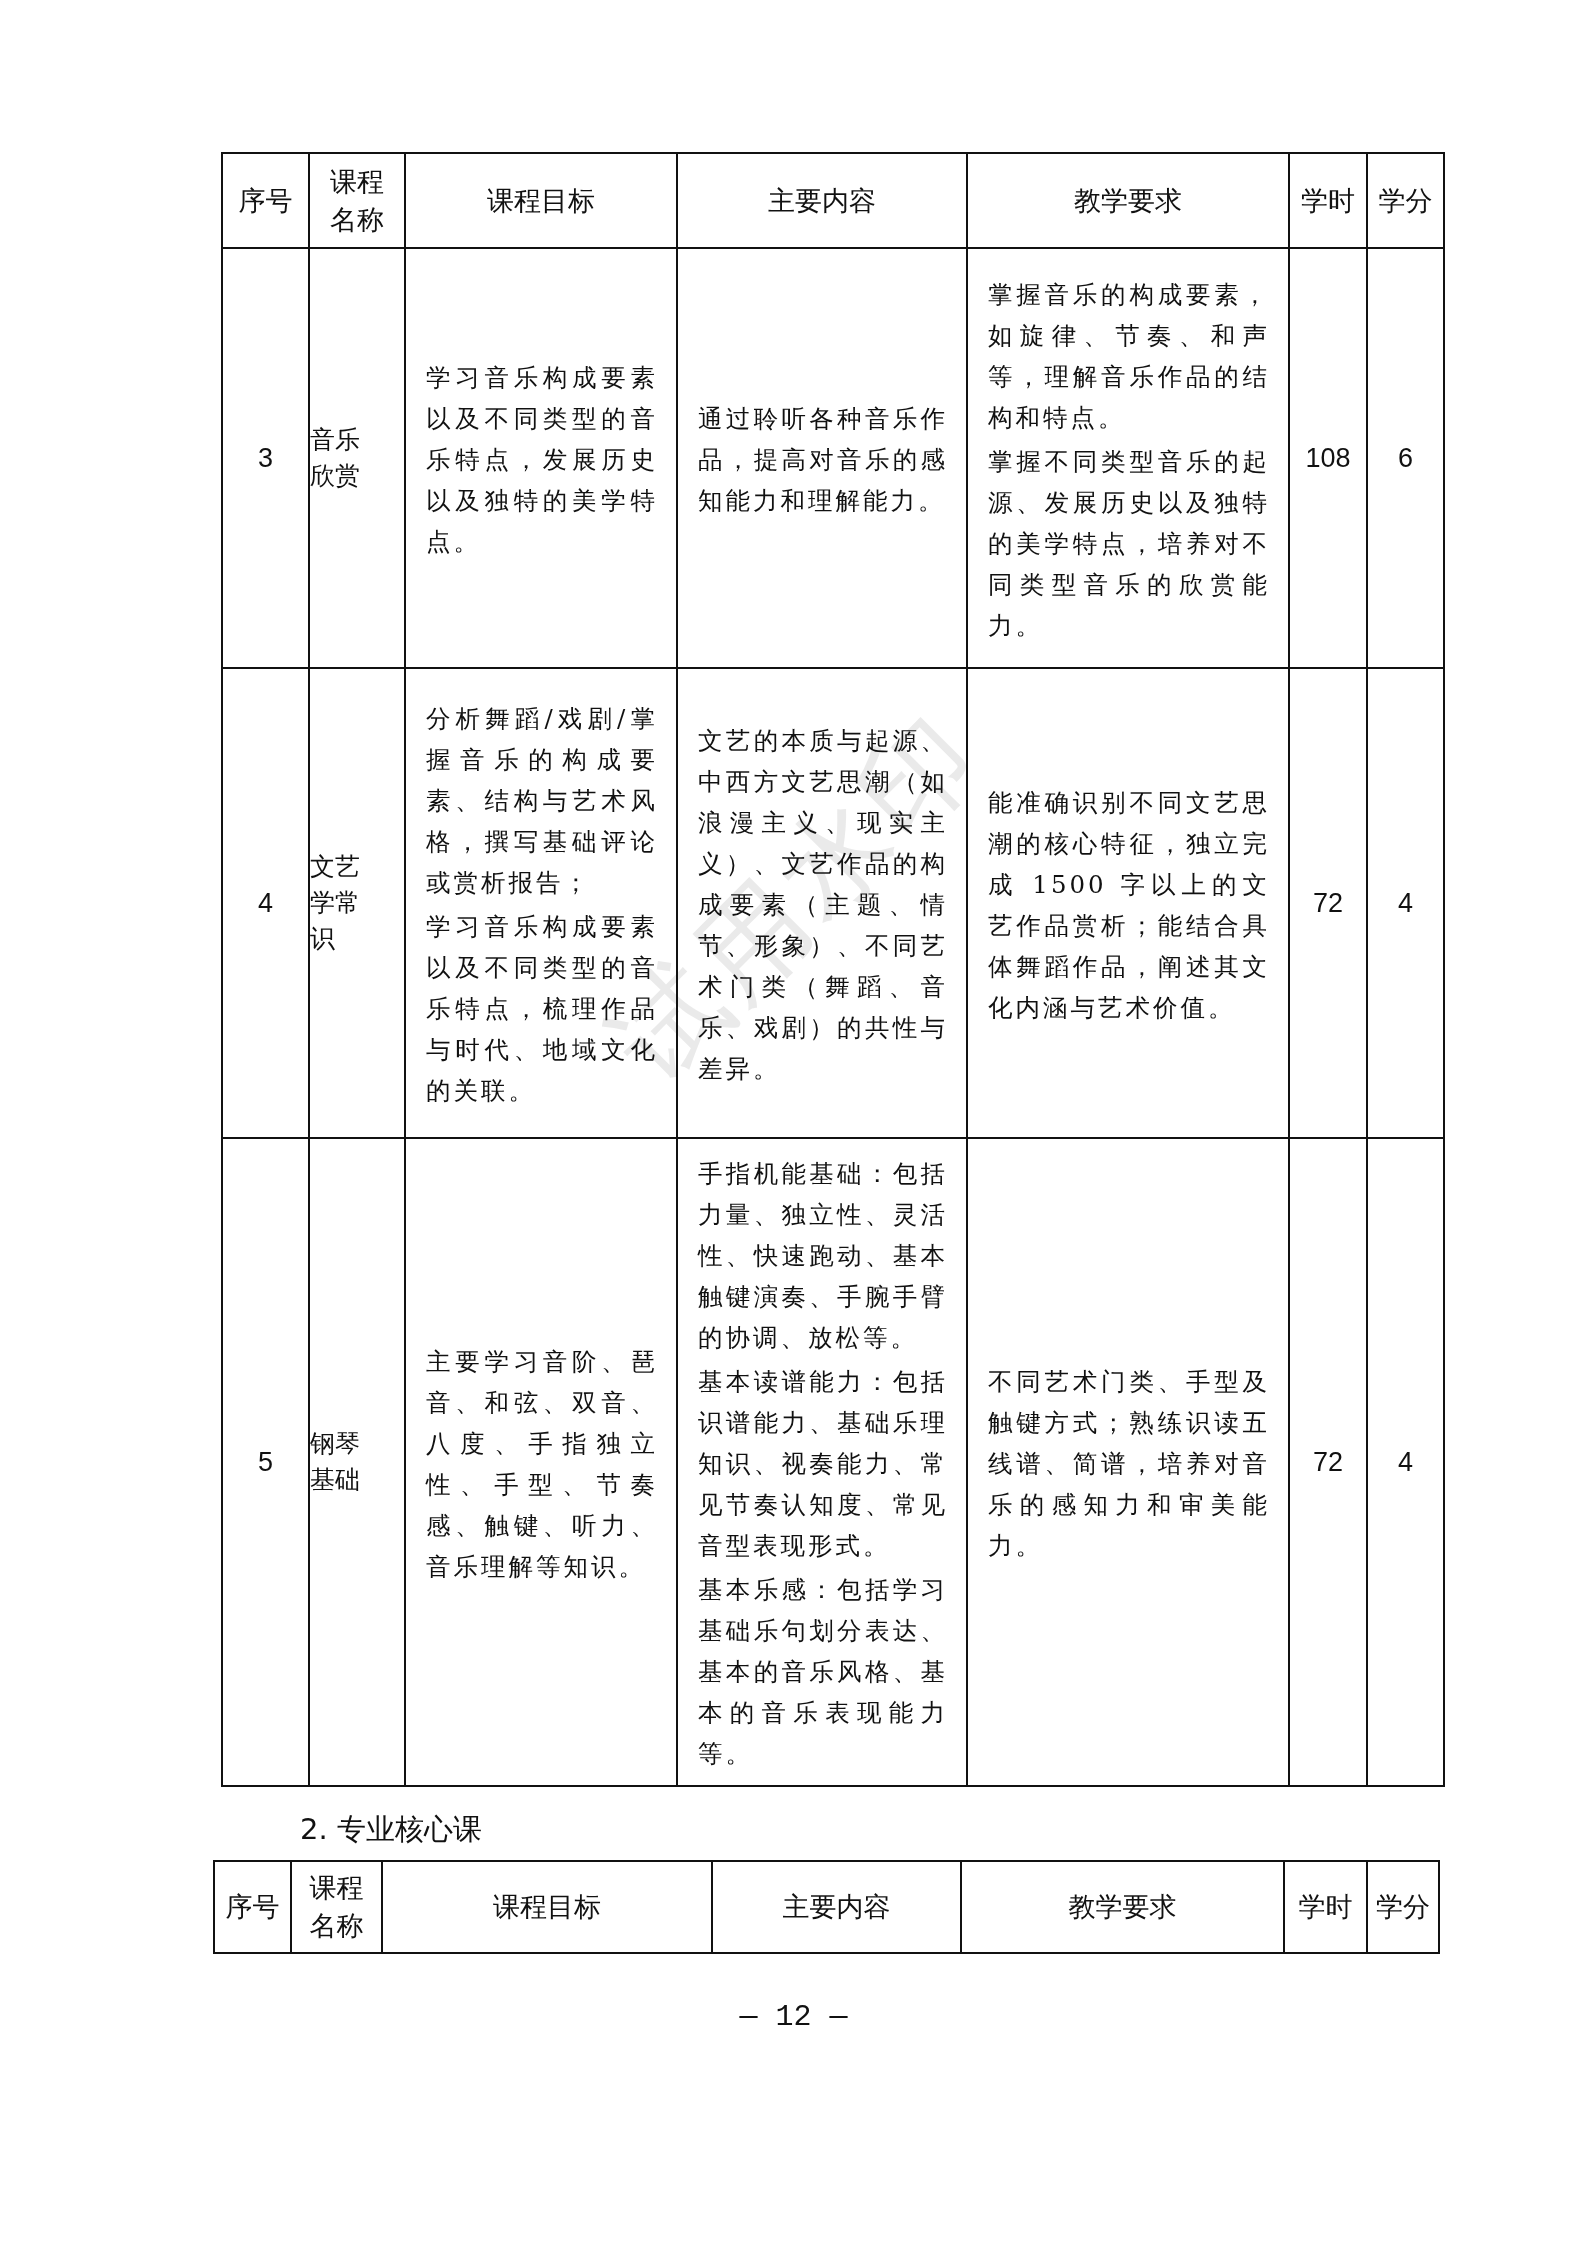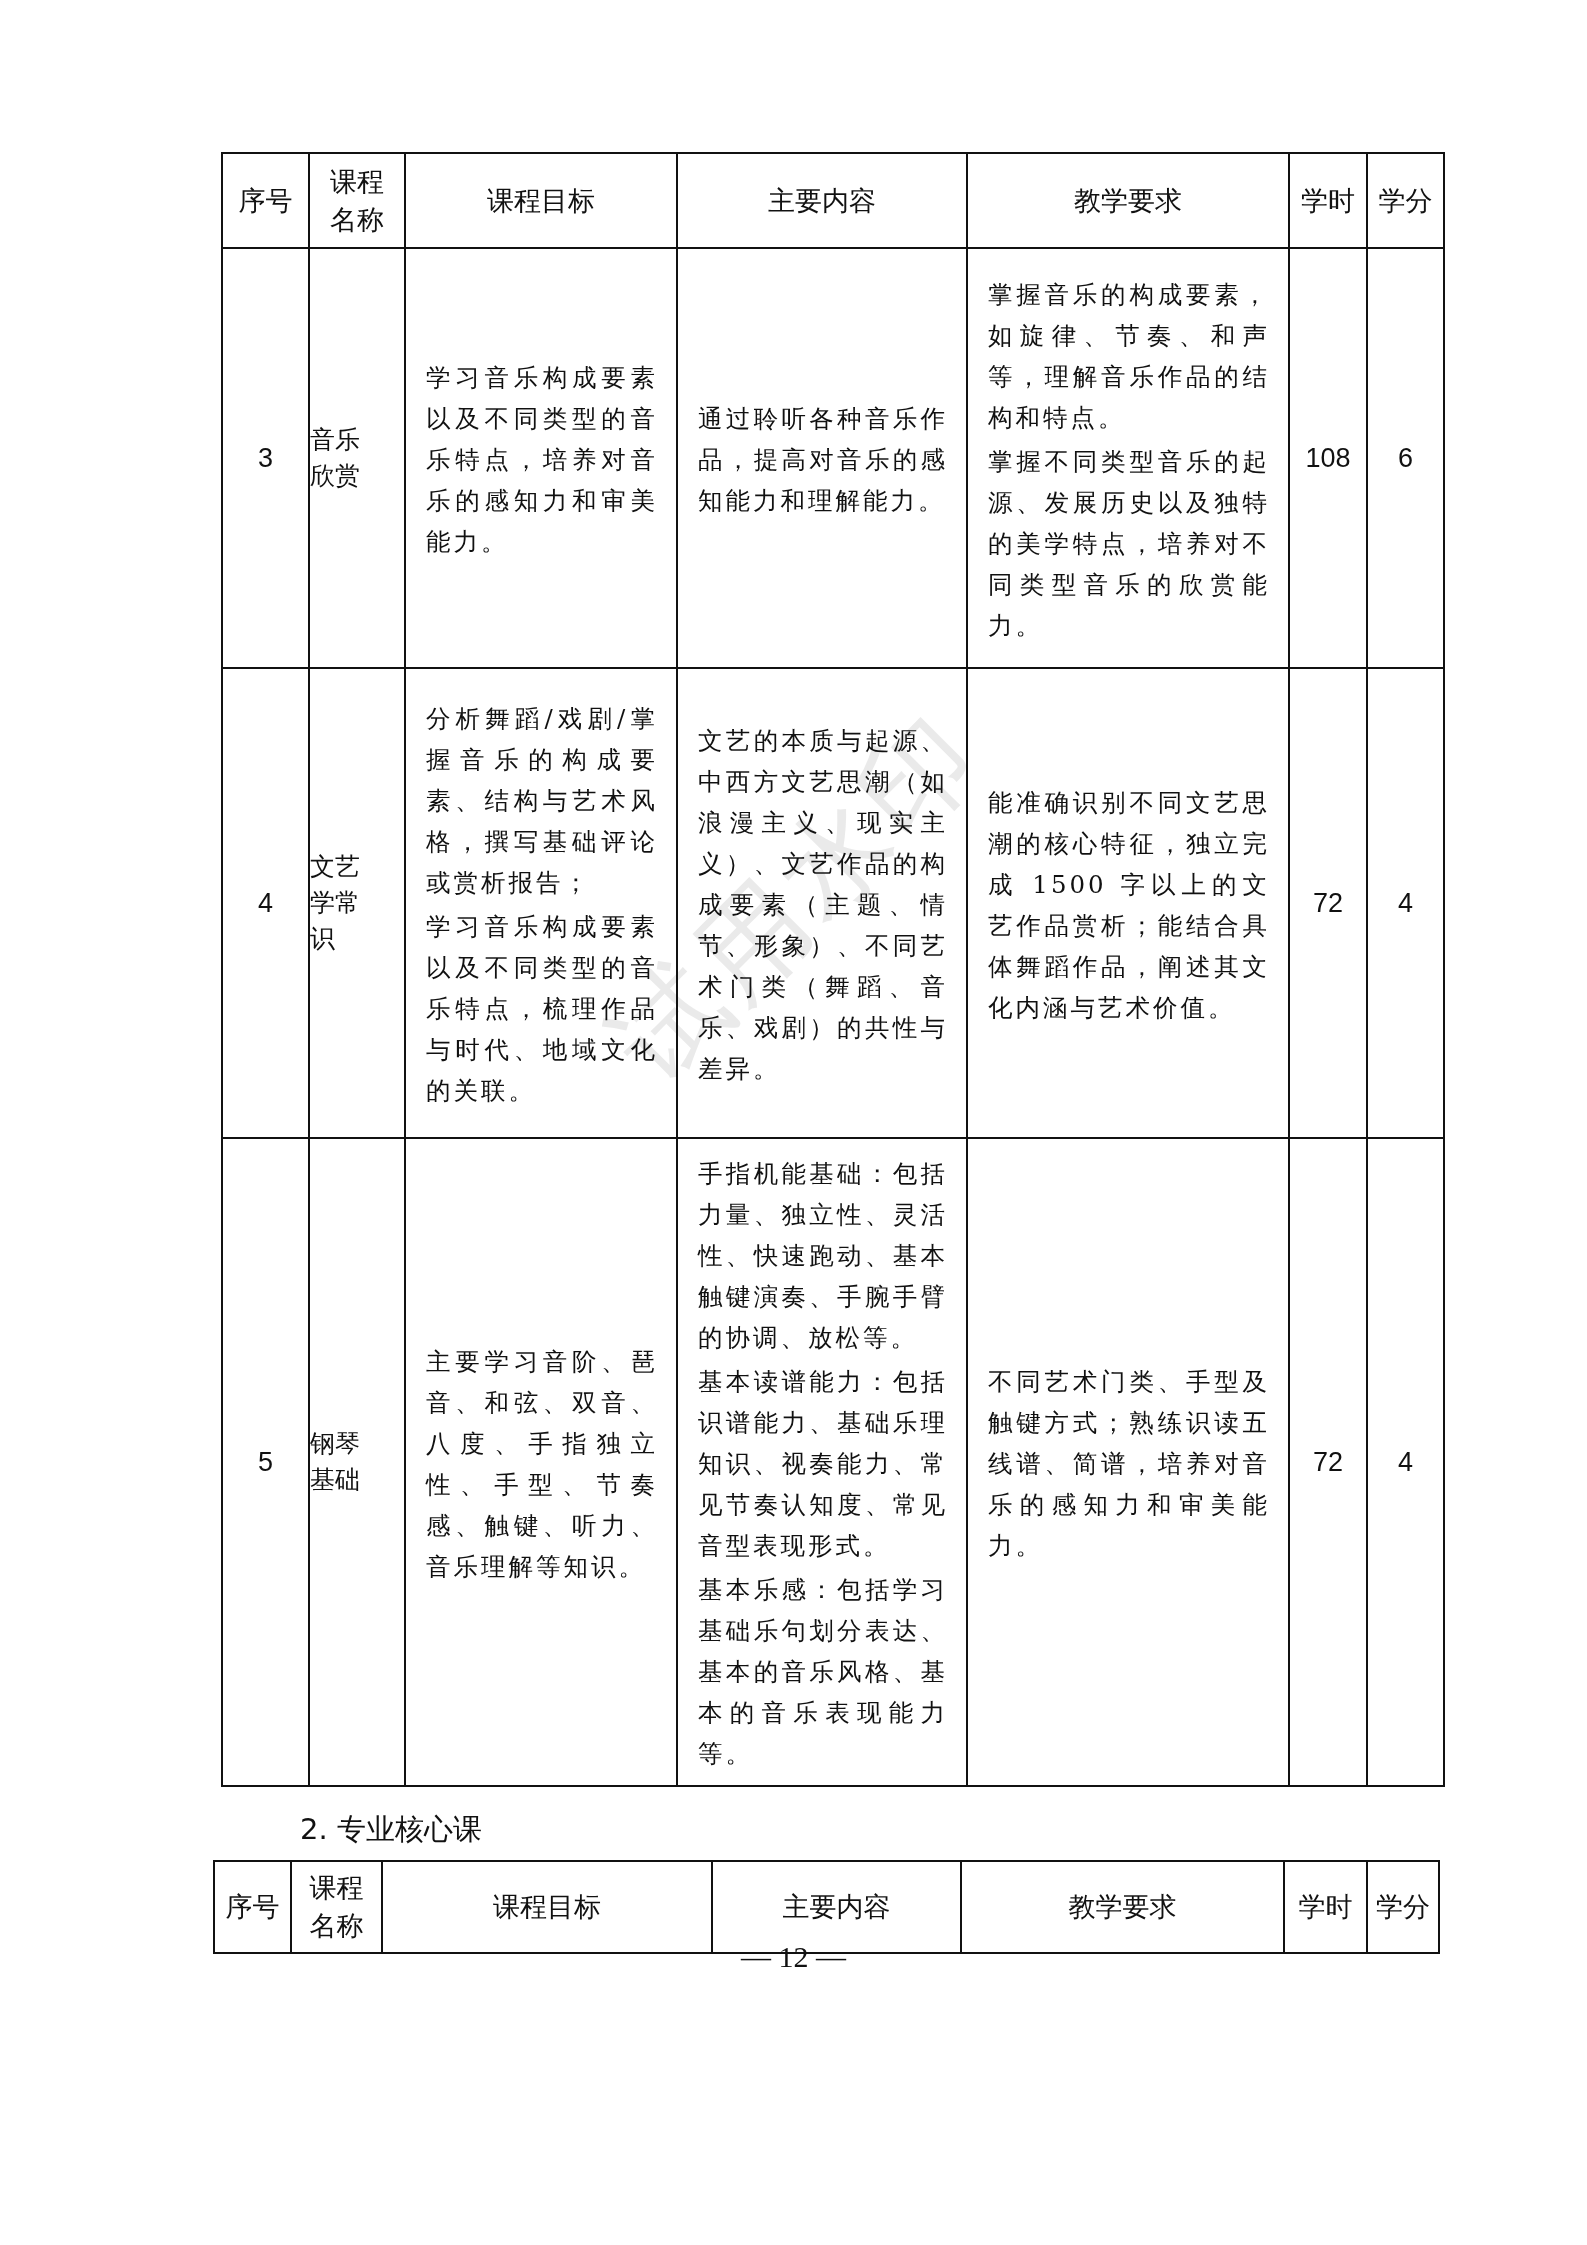--- a/index.html
+++ b/index.html
@@ -11,22 +11,22 @@
        font-family: "DejaVu Sans", "Liberation Sans", sans-serif; }
   .c-center { text-align: left; font-size: 25px; line-height: 36px; }
   .c-num { text-align: center; font-size: 27px; font-family: "Liberation Sans", sans-serif; }
   .c-text { font-size: 24.5px; line-height: 41px; letter-spacing: 3px; padding: 6px 18px 0 20px;
             text-align: justify; margin-left: 25px; }
   .c-text p { margin: 0 0 3px 0; }
   #t1 { left: 221px; top: 152px; width: 1222px; }
   #t2 { left: 213px; top: 1860px; width: 1225px; }
   .section-heading { position: absolute; left: 300px; top: 1810px; font-size: 29px;
                      font-family: "DejaVu Sans", "Liberation Sans", sans-serif; }
-  .page-number { position: absolute; left: 0; width: 1587px; top: 1940px; text-align: center;
-                 font-size: 30px; font-family: Liberation Serif, serif; }
+  .page-number { position: absolute; left: 0; width: 1587px; top: 2000px; text-align: center;
+                 font-size: 30px; font-family: Liberation Mono, monospace; }
   .watermark { position: absolute; left: 580px; top: 1010px; font-size: 110px; color: rgba(160,160,160,0.22);
                transform: rotate(-45deg); transform-origin: left top; pointer-events: none;
                font-family: "DejaVu Sans", sans-serif; letter-spacing: 6px; white-space: nowrap; }
 </style>
 </head>
 <body>
 
 <div class="watermark">试用水印</div>
 
 <table id="t1">
@@ -54,21 +54,21 @@
     </tr>
   </thead>
   <tbody>
     <tr style="height:420px">
       <td class="c-num">3</td>
       <td class="c-center">
         <div>音乐</div>
         <div>欣赏</div>
       </td>
       <td class="c-text">
-        <p>学习音乐构成要素以及不同类型的音乐特点，培养对音乐的感知力和审美能力。</p>
+        <p>学习音乐构成要素以及不同类型的音乐特点，发展历史以及独特的美学特点。</p>
       </td>
       <td class="c-text">
         <p>通过聆听各种音乐作品，提高对音乐的感知能力和理解能力。</p>
       </td>
       <td class="c-text">
         <p>掌握音乐的构成要素，如旋律、节奏、和声等，理解音乐作品的结构和特点。</p>
         <p>掌握不同类型音乐的起源、发展历史以及独特的美学特点，培养对不同类型音乐的欣赏能力。</p>
       </td>
       <td class="c-num">108</td>
       <td class="c-num">6</td>

